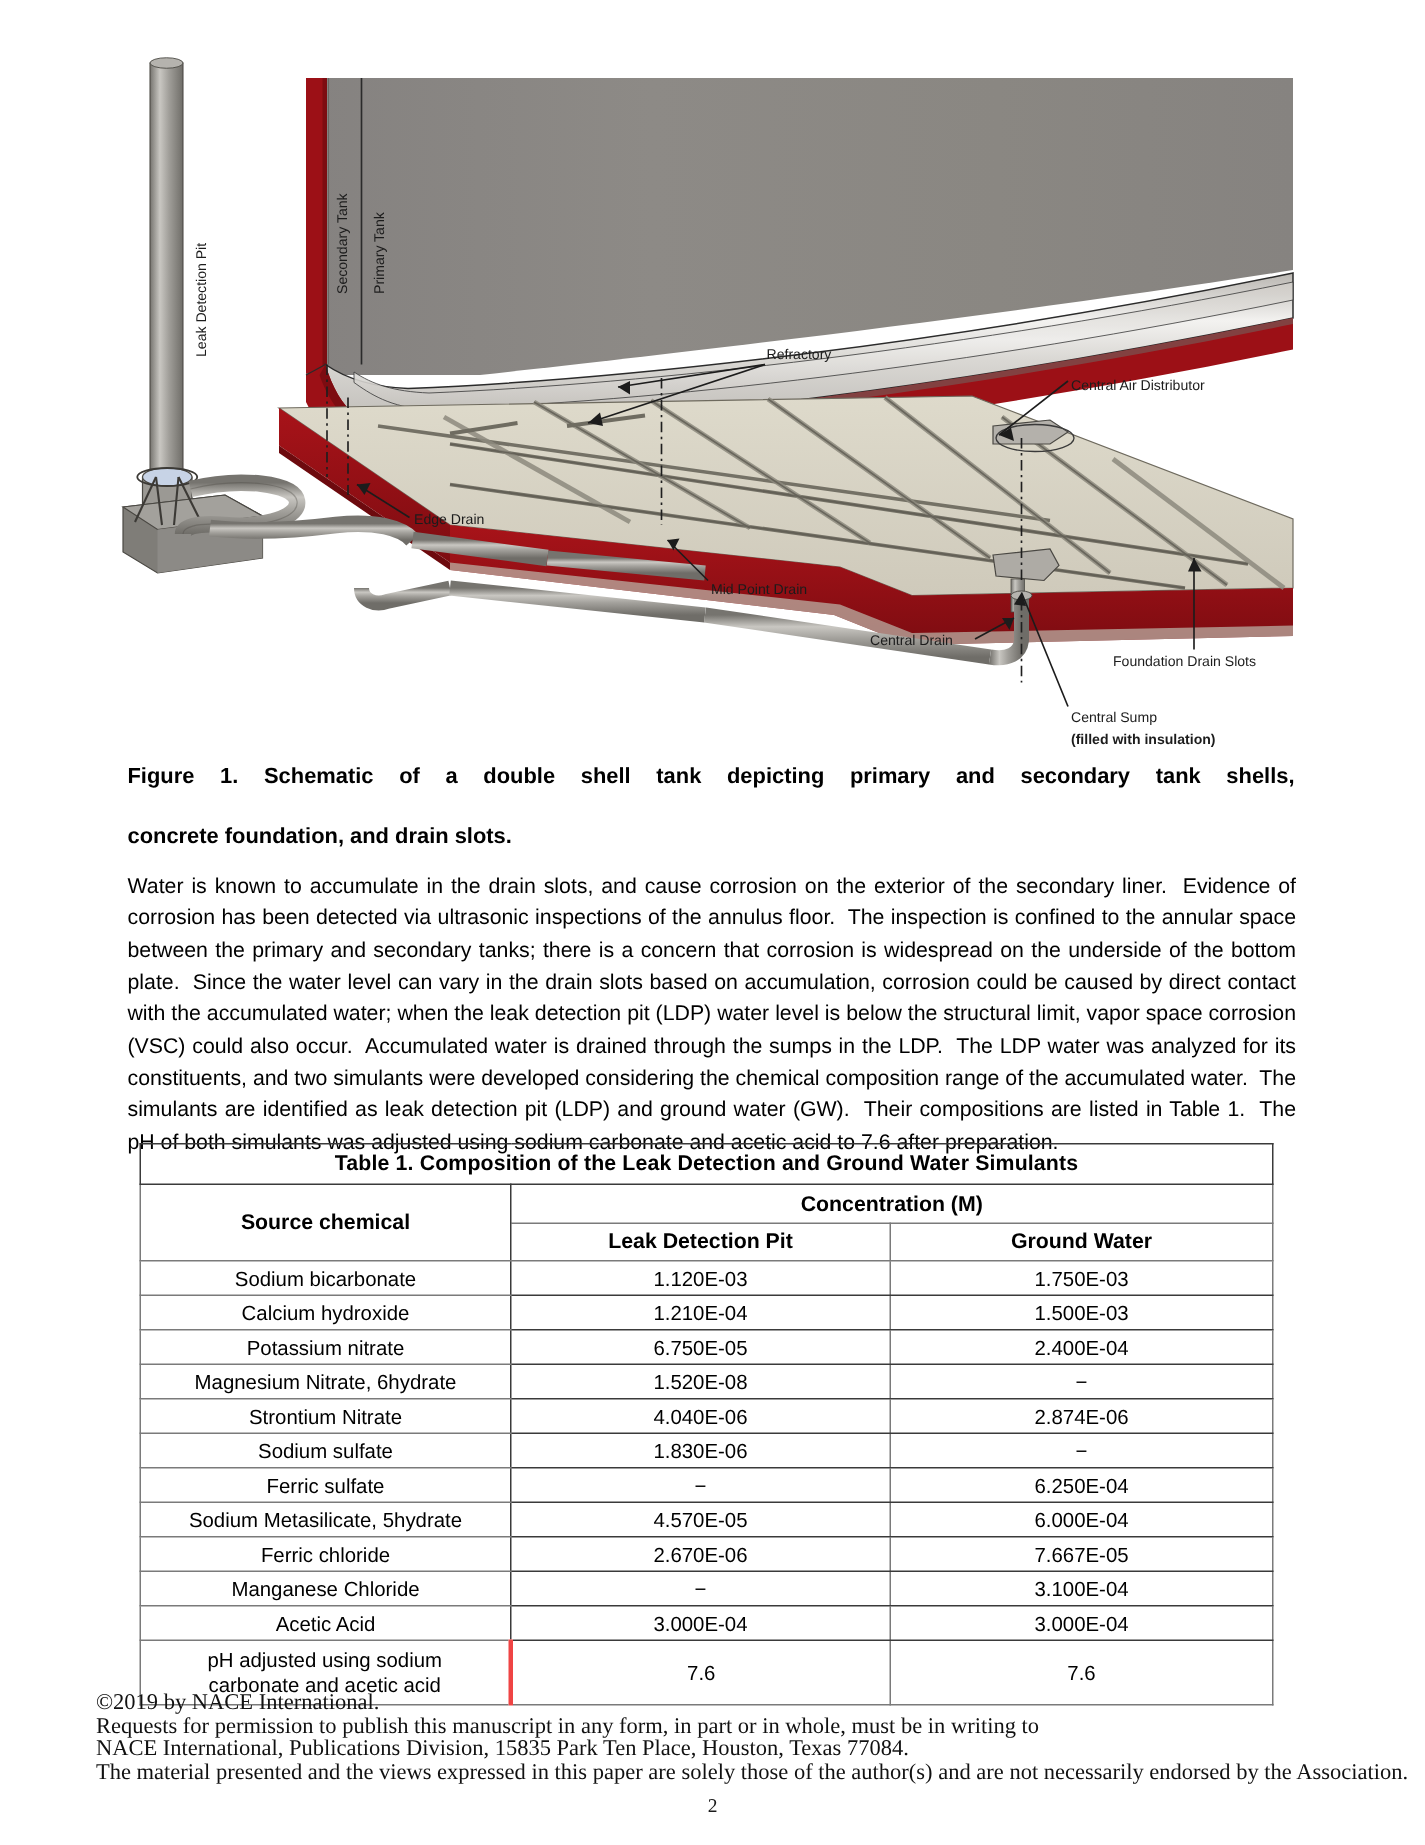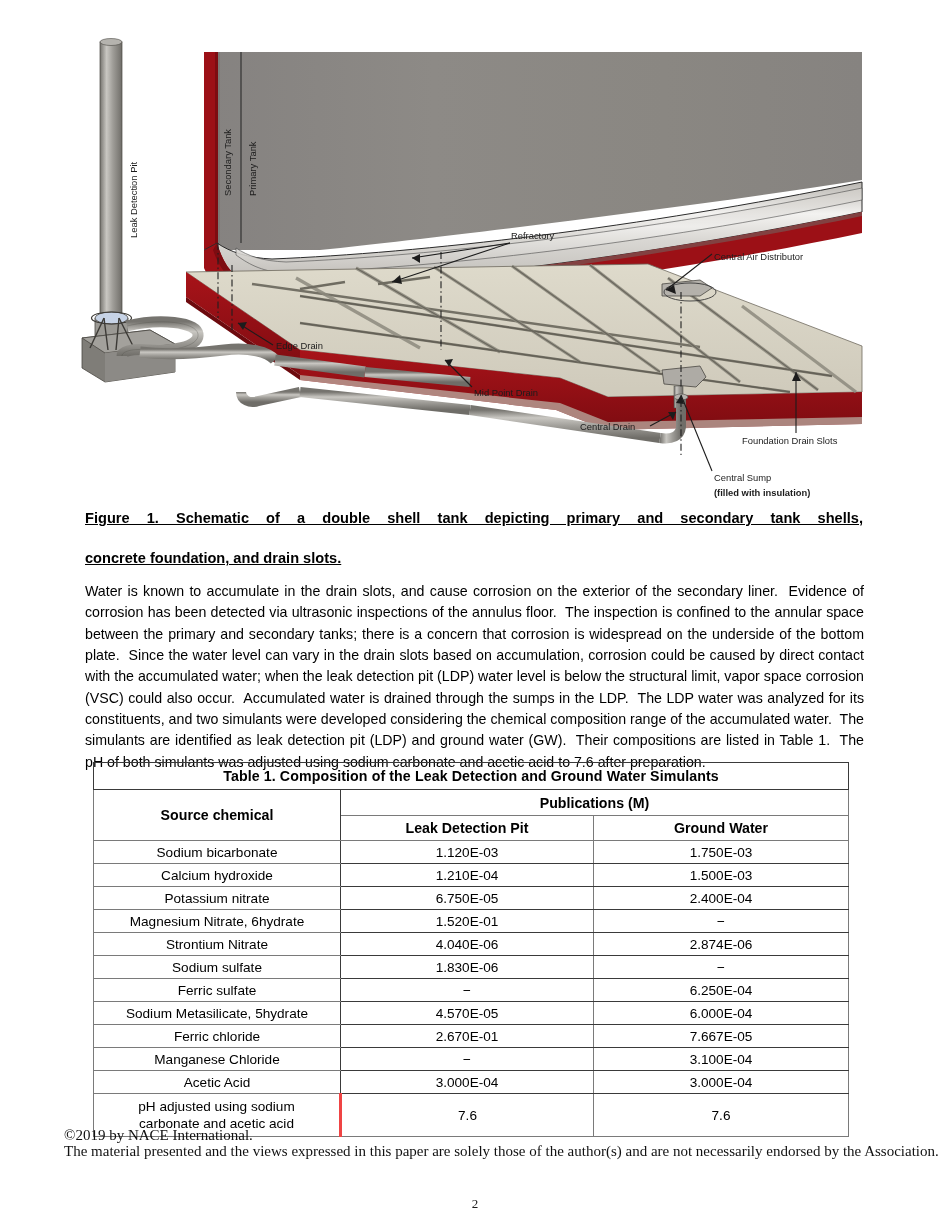--- a/index.html
+++ b/index.html
@@ -32,21 +32,20 @@
     position: absolute;
     left: 85px;
     top: 508px;
     width: 778px;
     font-family: "Liberation Sans", sans-serif;
     font-size: 14.6px;
     font-weight: bold;
     line-height: 20px;
     text-align: justify;
     text-justify: inter-word;
-    text-decoration: underline;
   }
   #figure-caption .capline1 { display: block; text-align: justify; }
   #figure-caption .capline1::after {
     content: "";
     display: inline-block;
     width: 100%;
   }
 
   
   #body-paragraph {
@@ -386,21 +385,21 @@
       <col style="width:247px">
       <col style="width:253px">
       <col style="width:255px">
     </colgroup>
     <thead>
       <tr>
         <th class="tbl-title" colspan="3">Table 1.  Composition of the Leak Detection and Ground Water Simulants</th>
       </tr>
       <tr>
         <th class="hdr-src" rowspan="2">Source chemical</th>
-        <th class="hdr-conc" colspan="2">Publications (M)</th>
+        <th class="hdr-conc" colspan="2">Concentration (M)</th>
       </tr>
       <tr>
         <th class="hdr-sub ldp">Leak Detection Pit</th>
         <th class="hdr-sub">Ground Water</th>
       </tr>
     </thead>
     <tbody id="table-body">
 
     <tr>
           <td class="c-name">Sodium bicarbonate</td>
@@ -412,21 +411,21 @@
           <td class="c-val ldp">1.210E-04</td>
           <td class="c-val">1.500E-03</td>
         </tr>
         <tr>
           <td class="c-name">Potassium nitrate</td>
           <td class="c-val ldp">6.750E-05</td>
           <td class="c-val">2.400E-04</td>
         </tr>
         <tr>
           <td class="c-name">Magnesium Nitrate, 6hydrate</td>
-          <td class="c-val ldp">1.520E-01</td>
+          <td class="c-val ldp">1.520E-08</td>
           <td class="c-val">−</td>
         </tr>
         <tr>
           <td class="c-name">Strontium Nitrate</td>
           <td class="c-val ldp">4.040E-06</td>
           <td class="c-val">2.874E-06</td>
         </tr>
         <tr>
           <td class="c-name">Sodium sulfate</td>
           <td class="c-val ldp">1.830E-06</td>
@@ -437,21 +436,21 @@
           <td class="c-val ldp">−</td>
           <td class="c-val">6.250E-04</td>
         </tr>
         <tr>
           <td class="c-name">Sodium Metasilicate, 5hydrate</td>
           <td class="c-val ldp">4.570E-05</td>
           <td class="c-val">6.000E-04</td>
         </tr>
         <tr>
           <td class="c-name">Ferric chloride</td>
-          <td class="c-val ldp">2.670E-01</td>
+          <td class="c-val ldp">2.670E-06</td>
           <td class="c-val">7.667E-05</td>
         </tr>
         <tr>
           <td class="c-name">Manganese Chloride</td>
           <td class="c-val ldp">−</td>
           <td class="c-val">3.100E-04</td>
         </tr>
         <tr>
           <td class="c-name">Acetic Acid</td>
           <td class="c-val ldp">3.000E-04</td>
@@ -464,15 +463,17 @@
           </td>
           <td class="c-val ldp">7.6</td>
           <td class="c-val">7.6</td>
         </tr>
       </tbody>
   </table>
 </div>
 
 <div id="footer-block">
   <div>©2019 by NACE International.</div>
+  <div>Requests for permission to publish this manuscript in any form, in part or in whole, must be in writing to</div>
+  <div>NACE International, Publications Division, 15835 Park Ten Place, Houston, Texas 77084.</div>
   <div>The material presented and the views expressed in this paper are solely those of the author(s) and are not necessarily endorsed by the Association.</div>
 </div>
 <div id="page-number">2</div>
 
 </body></html>

